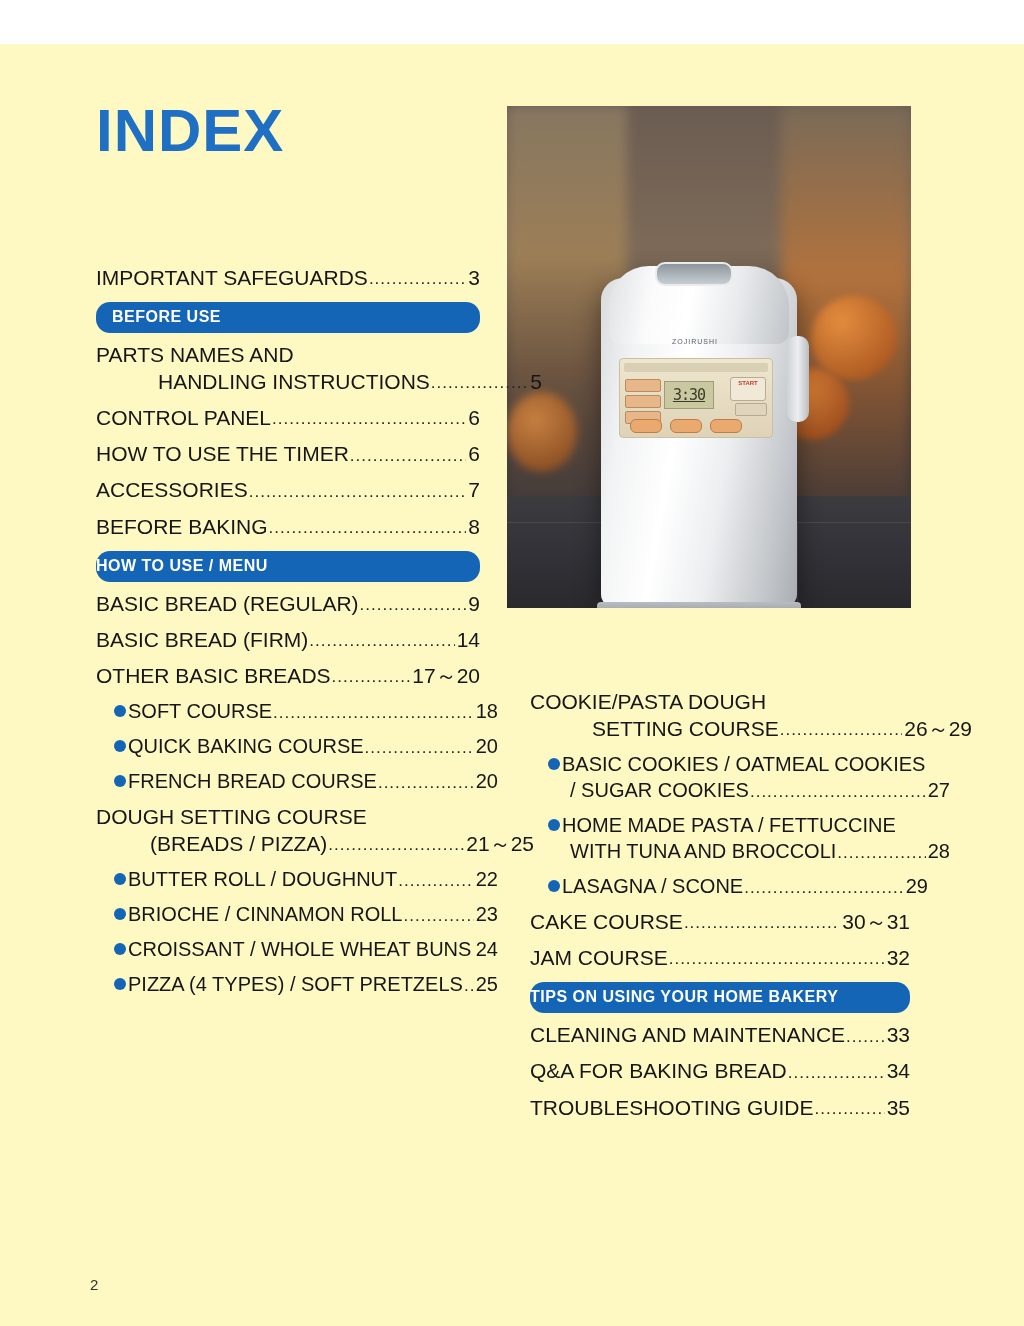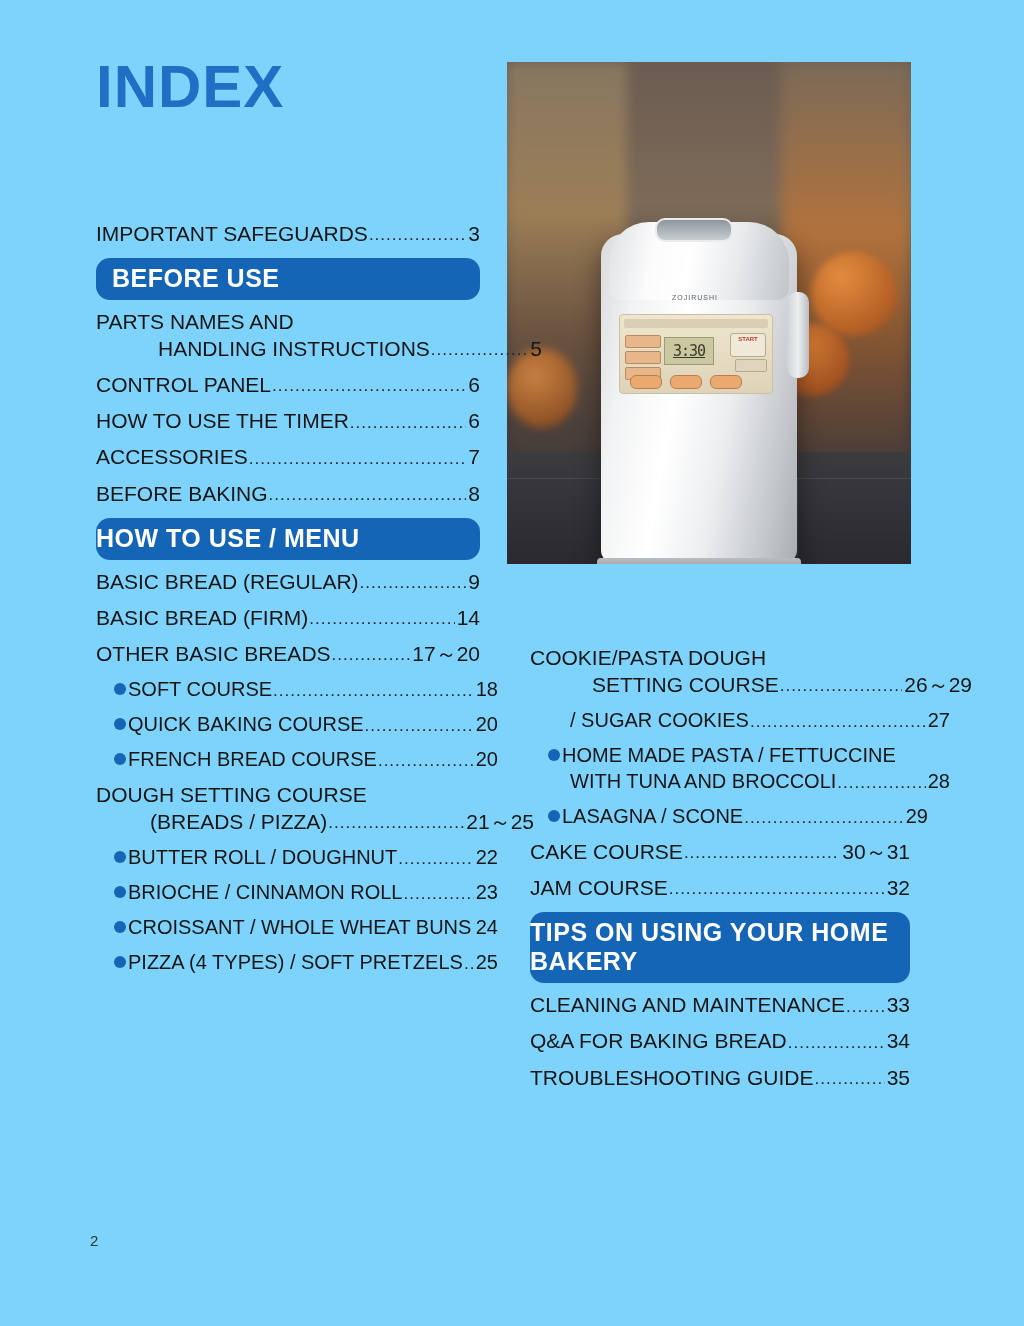--- a/index.html
+++ b/index.html
@@ -11,21 +11,22 @@
     width: 1024px;
     height: 1326px;
     position: relative;
     font-family: "Liberation Sans", sans-serif;
     color: #1a1a1a;
     overflow: hidden;
   }
   .page {
     position: absolute;
     inset: 0;
-    background: #7dd3fc;
+    background: #fef9c3;
+    margin-top: 44px;
   }
 
   
   .index-title {
     position: absolute;
     left: 96px;
     top: 52px;
     font-size: 60px;
     font-weight: bold;
     letter-spacing: 1px;
@@ -189,21 +190,21 @@
     color: #161616;
   }
   .col-left { left: 96px; top: 222px; width: 384px; }
   .col-right { left: 530px; top: 646px; width: 380px; }
 
   .bar {
     background: #1565b6;
     border-radius: 14px;
     color: #ffffff;
     font-weight: bold;
-    font-size: 25px;
+    font-size: 16px;
     letter-spacing: .5px;
     padding: 6px 0 7px 16px;
     margin: 12px 0 10px 0;
   }
   .bar.center { text-align: left; padding-left: 0; }
 
   .row {
     display: flex;
     align-items: center;
     width: 100%;
@@ -410,20 +411,24 @@
 
     <div class="row plain">
       <span class="txt">COOKIE/PASTA DOUGH</span>
     </div>
     <div class="row indent">
       <span class="txt">SETTING COURSE</span>
       <span class="dots">.........................................................</span>
       <span class="pg">26～29</span>
     </div>
 
+    <div class="row sub plain">
+      <span class="bullet"></span>
+      <span class="txt">BASIC COOKIES / OATMEAL COOKIES</span>
+    </div>
     <div class="row sub2">
       <span class="txt">/ SUGAR COOKIES</span>
       <span class="dots">.........................................................</span>
       <span class="pg">27</span>
     </div>
 
     <div class="row sub plain">
       <span class="bullet"></span>
       <span class="txt">HOME MADE PASTA / FETTUCCINE</span>
     </div>

